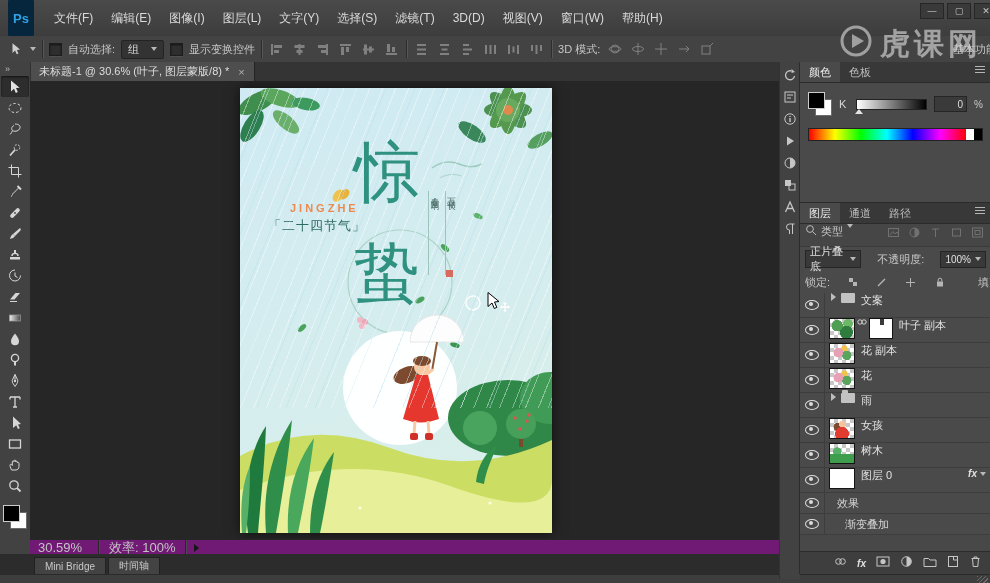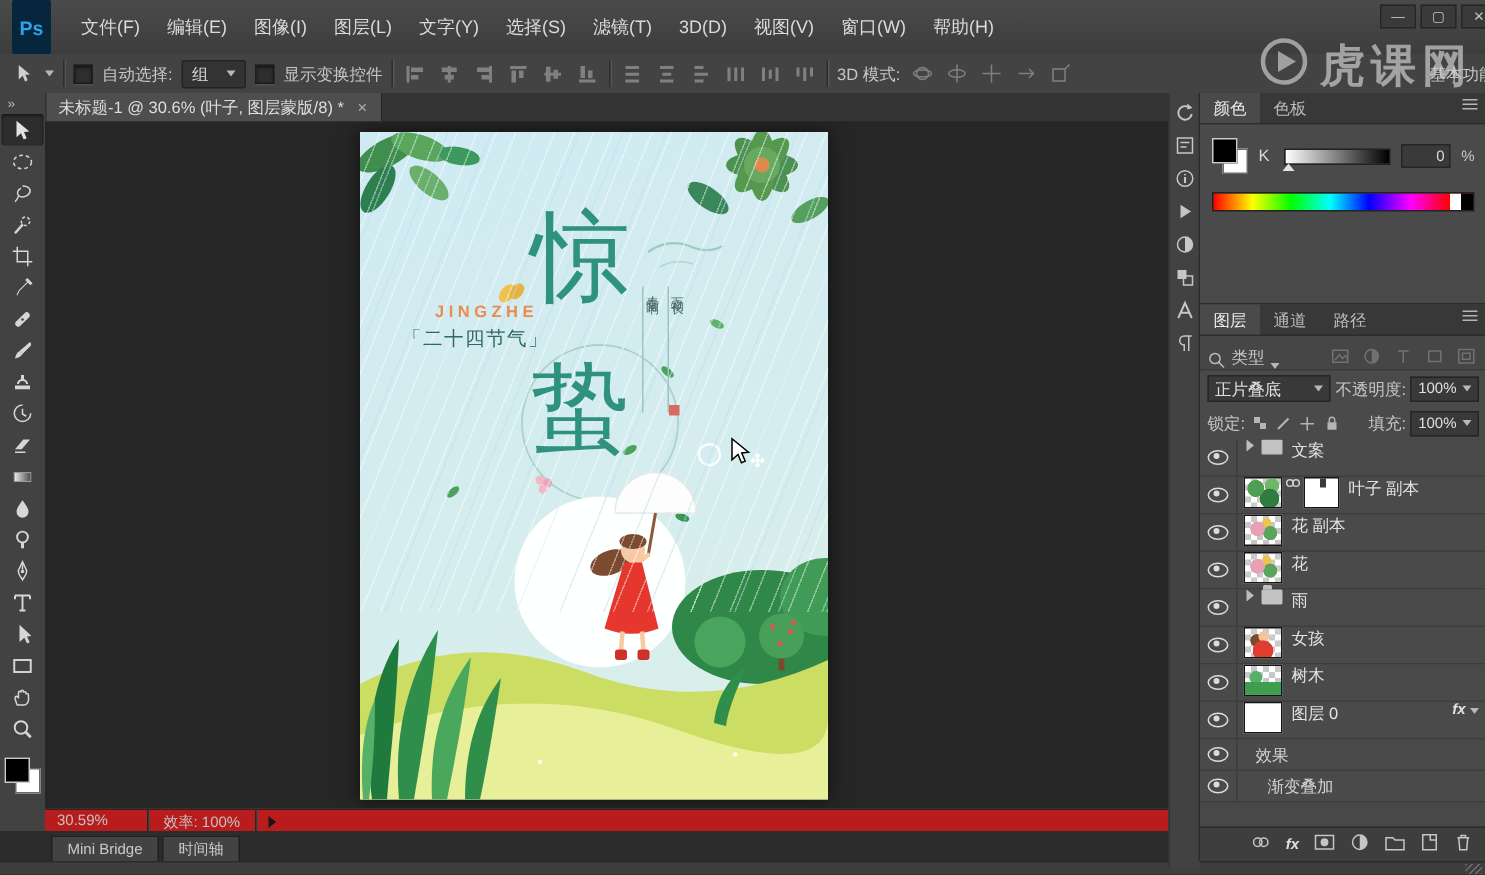--- a/index.html
+++ b/index.html
@@ -65,22 +65,22 @@
   .p-char2{left:114px;top:152px}
   .p-en{left:50px;top:115px;font-size:11px;font-weight:bold;letter-spacing:3px;color:#ec8a4f}
   .p-tagline{left:28px;top:131px;font-size:13px;letter-spacing:1px;color:#2d6a61}
   .p-vwrap{left:188px;top:103px;height:84px;display:flex;gap:5px}
   .p-vcol{writing-mode:vertical-rl;font-size:8.5px;letter-spacing:2px;color:#4a6b66;
           border-left:1px solid #9cc4bb;padding-left:2px}
   .p-seal{position:absolute;left:206px;top:182px;width:7px;height:7px;background:#d96a5f;z-index:3}
   .cursor{position:absolute;left:455px;top:210px;z-index:5}
 
   
-  .statusbar{position:absolute;left:30px;top:539px;width:749px;height:15px;background:#b91c1c;
-             border-top:1px solid #272727;display:flex;align-items:center;font-size:10px;color:#c3c3c3}
+  .statusbar{position:absolute;left:30px;top:539px;width:749px;height:15px;background:#701a75;
+             border-top:1px solid #272727;display:flex;align-items:center;font-size:13px;color:#c3c3c3}
   .zoom-cell{width:60px;padding-left:8px}
   .sb-sep{width:1px;height:100%;background:#272727;box-shadow:1px 0 0 #4a4a4a;flex:none}
   .eff-cell{padding:16px 10px}
   .sb-arrow{width:0;height:0;border-left:5px solid #161616;border-top:4px solid transparent;border-bottom:4px solid transparent;margin-left:8px}
 
   
   .dock{position:absolute;left:0;top:554px;width:799px;height:20px;background:#2c2c2c;
         display:flex;align-items:flex-end;gap:2px;padding-left:34px}
   .dock-tab{height:16px;background:#434343;border:1px solid #212121;border-bottom:none;
             padding:0 10px;font-size:10px;color:#c9c9c9;display:flex;align-items:center;white-space:nowrap}
@@ -109,23 +109,23 @@
   .k-handle{position:absolute;left:-2px;top:9px;width:0;height:0;
             border-bottom:5px solid #e3e3e3;border-left:4px solid transparent;border-right:4px solid transparent}
   .cp-val{width:28px;height:14px;background:#3a3a3a;border:1px solid #252525;font-size:10px;
           color:#ddd;display:flex;align-items:center;justify-content:flex-end;padding-right:3px}
   .cp-unit{font-size:10px;color:#c9c9c9}
   .spectrum{margin-top:12px;height:11px;border:1px solid #222;
     background:linear-gradient(to right,transparent 0 91%,#ffffff 91% 95.5%,#000000 95.5% 100%),
                linear-gradient(to right,#f00 0%,#ff0 15%,#0f0 30%,#0ff 45%,#00f 60%,#f0f 76%,#f00 91%)}
 
   .layers-panel{margin-top:20px;flex:1;display:flex;flex-direction:column;background:#4a4a4a;border-top:1px solid #2b2b2b}
-  .lp-filter{height:22px;display:flex;align-items:flex-end;gap:4px;padding:0 5px;background:#464646;
+  .lp-filter{height:22px;display:flex;align-items:flex-start;gap:4px;padding:0 5px;background:#464646;
              border-bottom:1px solid #3a3a3a;font-size:11px;flex:none}
-  .lp-row{height:24px;display:flex;align-items:center;gap:3px;padding:0 5px;font-size:11px;flex:none}
+  .lp-row{height:24px;display:flex;align-items:center;gap:16px;padding:0 5px;font-size:11px;flex:none}
   .blend-select{width:86px;height:16px;background:#393939;border:1px solid #252525;display:flex;
                 align-items:center;justify-content:space-between;padding:0 4px;font-size:11px;color:#e0e0e0}
   .val-chip{background:#393939;border:1px solid #252525;height:15px;padding:0 4px;display:flex;
             align-items:center;gap:4px;font-size:10px;color:#e0e0e0}
   .lbl{color:#c6c6c6;font-size:11px;white-space:nowrap}
 
   .lrows{flex:1;background:#484848;overflow:hidden}
   .lrow{height:24px;display:flex;align-items:flex-start;border-bottom:1px solid #3d3d3d;background:#4a4a4a}
   .lrow.selected{background:#6d7480}
   .eye-cell{width:24px;height:100%;border-right:1px solid #3d3d3d;display:flex;align-items:center;

